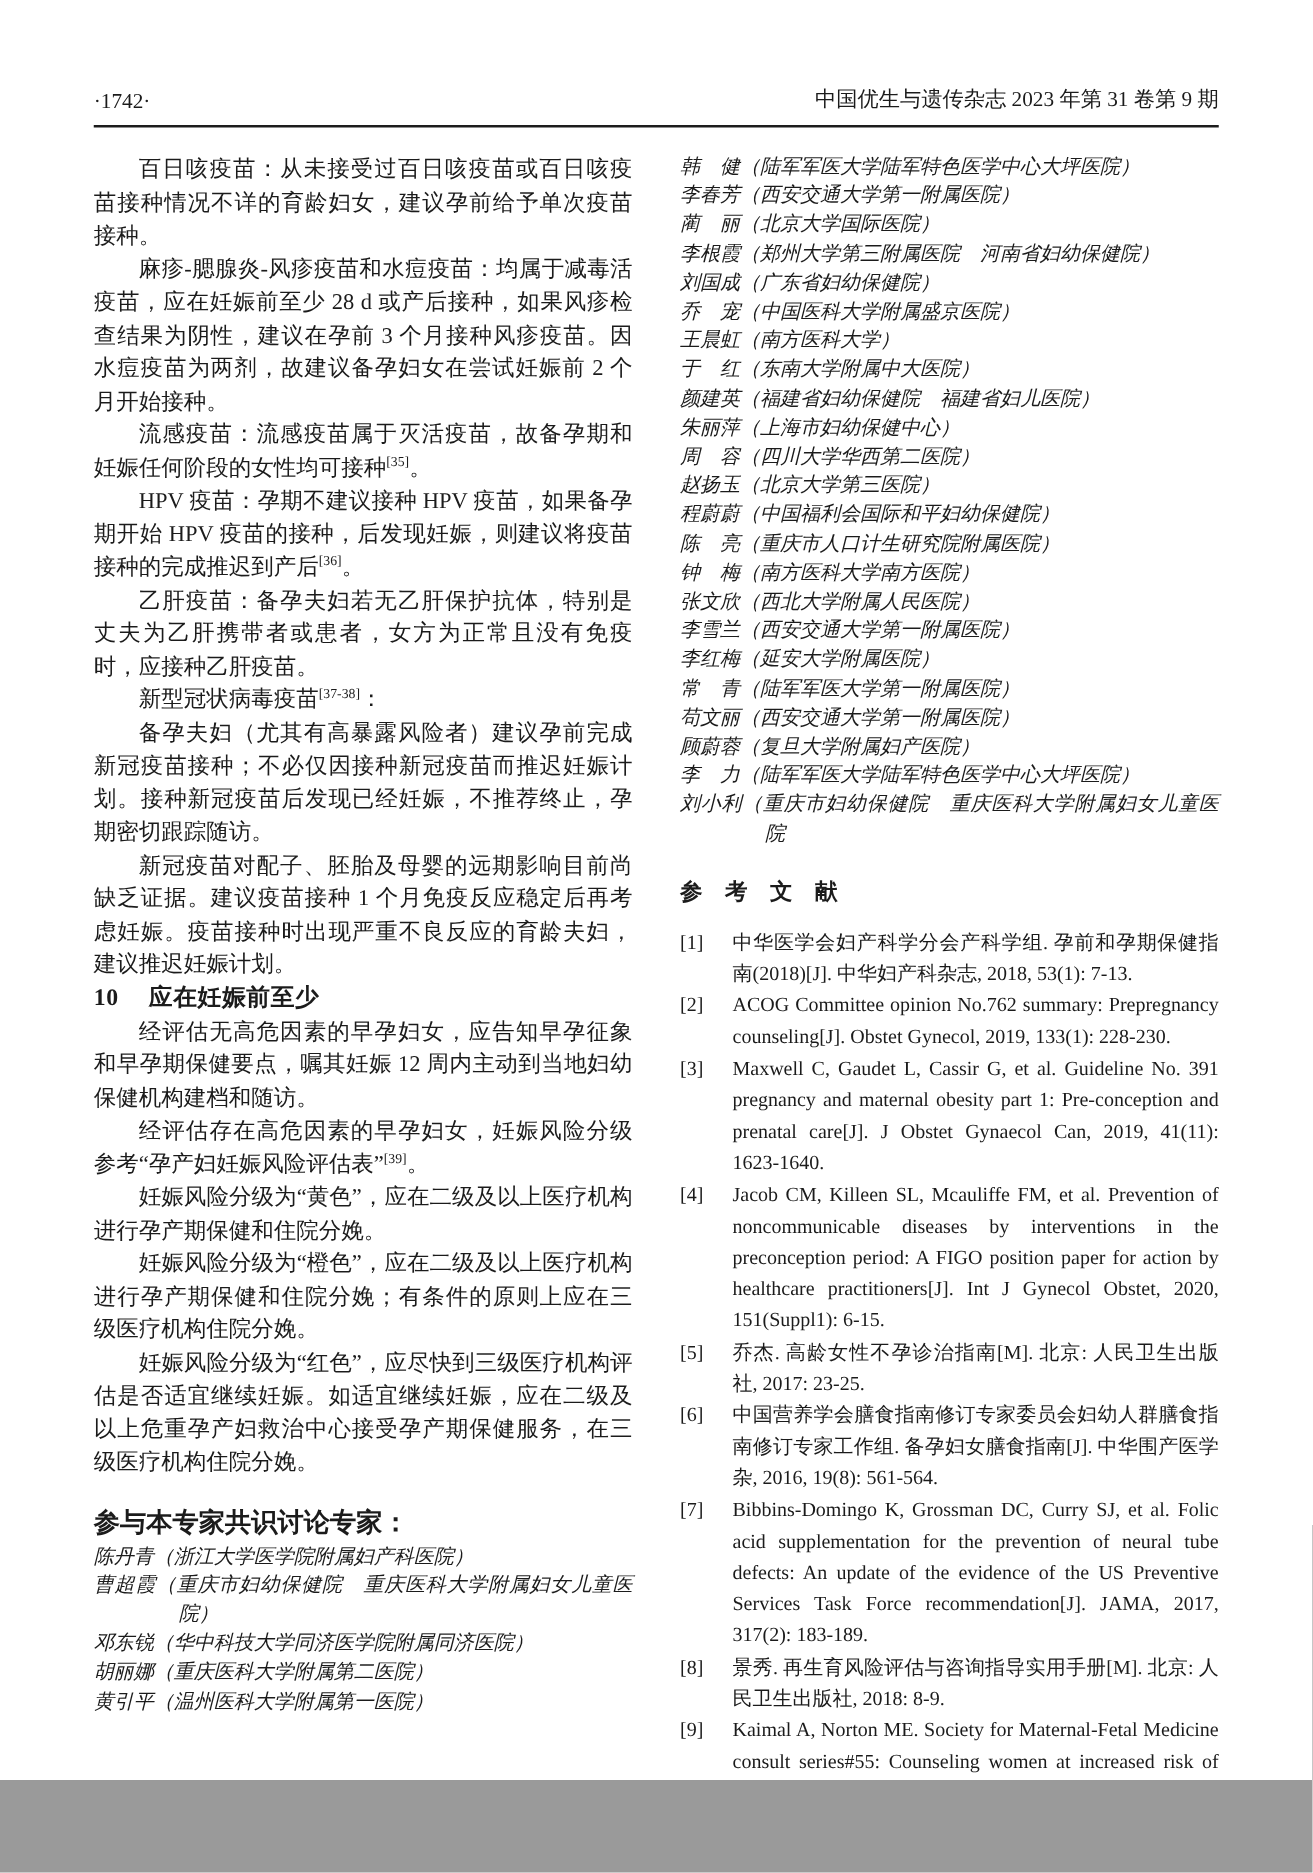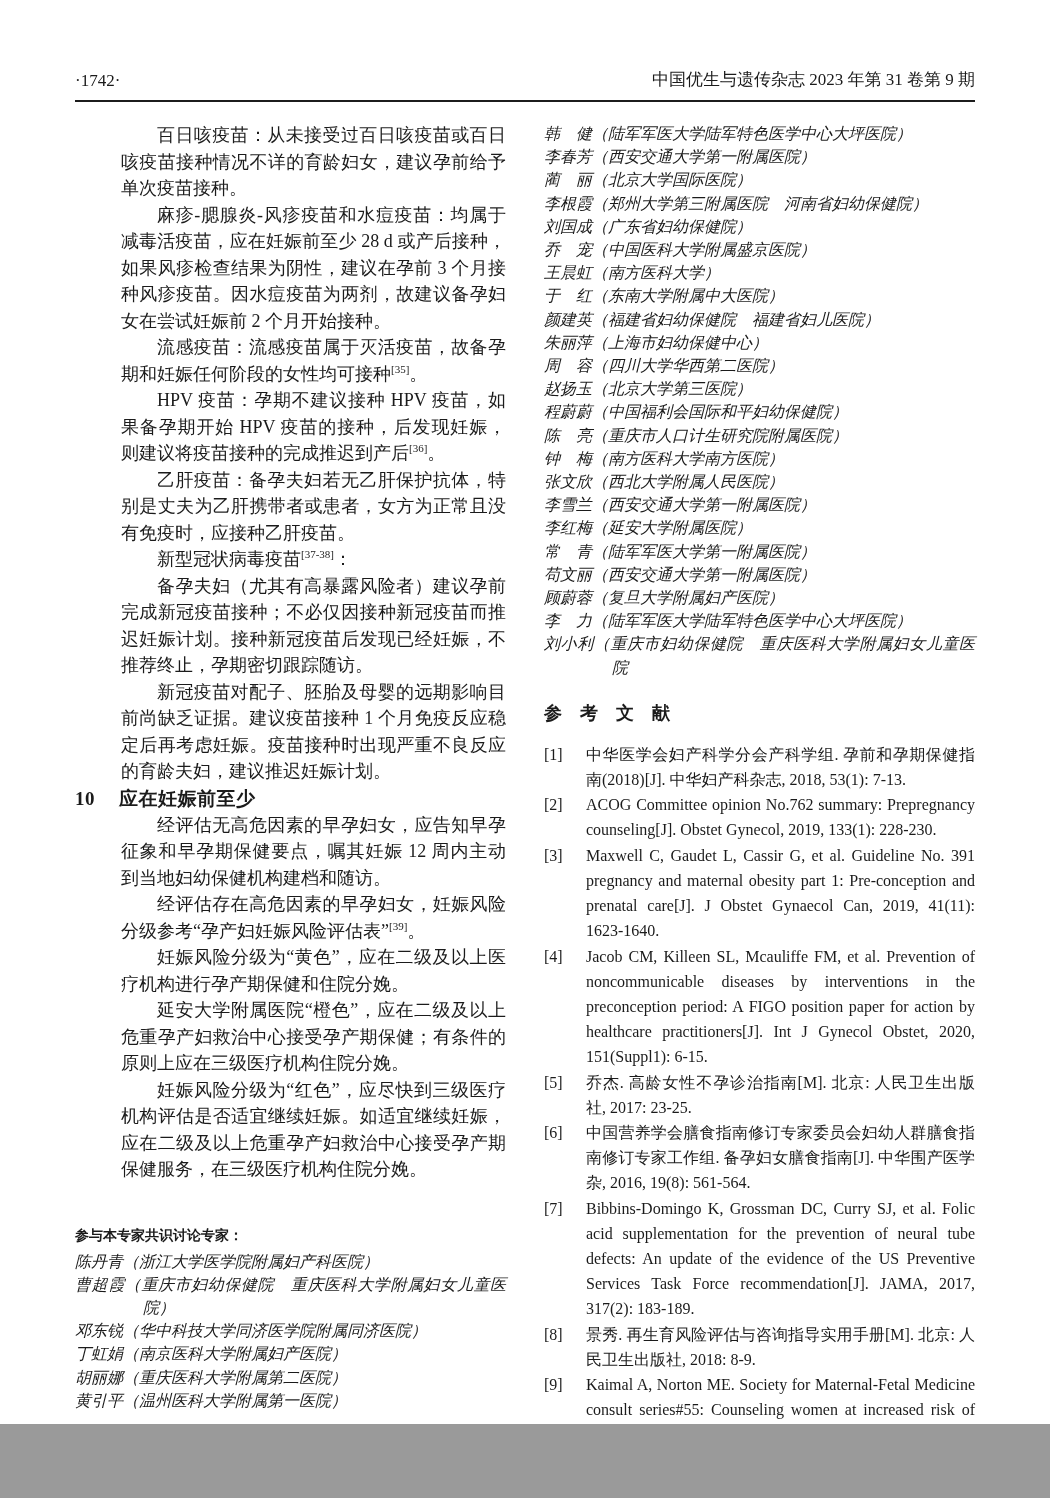--- a/index.html
+++ b/index.html
@@ -29,21 +29,20 @@
     gap: 38px;
   }
   .col { width: 431px; }
 
   
   .para {
     font-size: 18px;
     line-height: 26.5px;
     text-align: justify;
     text-indent: 2em;
-    margin-left: 46px;
   }
   sup {
     font-size: 11px;
     line-height: 0;
     vertical-align: super;
   }
 
   
   .sec-heading {
     font-family: "Liberation Sans", "DejaVu Sans", sans-serif;
@@ -53,24 +52,24 @@
     letter-spacing: 0.5px;
   }
   .sec-heading .sec-num {
     font-family: Liberation Serif, serif;
     margin-right: 24px;
   }
 
   
   .experts-heading {
     font-family: "Liberation Sans", "DejaVu Sans", sans-serif;
-    font-size: 14px;
+    font-size: 21px;
     font-weight: bold;
     line-height: 24px;
-    margin-top: 40px;
+    margin-top: 24px;
     margin-bottom: 3px;
   }
   .experts {
     list-style: none;
     font-size: 16px;
     line-height: 23.2px;
     font-style: italic; 
   }
   .experts li {
     padding-left: 68px;
@@ -117,29 +116,28 @@
           <p class="para">备孕夫妇（尤其有高暴露风险者）建议孕前完成新冠疫苗接种；不必仅因接种新冠疫苗而推迟妊娠计划。接种新冠疫苗后发现已经妊娠，不推荐终止，孕期密切跟踪随访。</p>
           <p class="para">新冠疫苗对配子、胚胎及母婴的远期影响目前尚缺乏证据。建议疫苗接种 1 个月免疫反应稳定后再考虑妊娠。疫苗接种时出现严重不良反应的育龄夫妇，建议推迟妊娠计划。</p>
         </div>
       <h2 class="sec-heading">
         <span class="sec-num">10</span><span>应在妊娠前至少</span>
       </h2>
       <div id="left-paras-2">
           <p class="para">经评估无高危因素的早孕妇女，应告知早孕征象和早孕期保健要点，嘱其妊娠 12 周内主动到当地妇幼保健机构建档和随访。</p>
           <p class="para">经评估存在高危因素的早孕妇女，妊娠风险分级参考“孕产妇妊娠风险评估表”<sup>[39]</sup>。</p>
           <p class="para">妊娠风险分级为“黄色”，应在二级及以上医疗机构进行孕产期保健和住院分娩。</p>
-          <p class="para">延安大学附属医院“橙色”，应在二级及以上危重孕产妇救治中心接受孕产期保健；有条件的原则上应在三级医疗机构住院分娩。</p>
+          <p class="para">妊娠风险分级为“橙色”，应在二级及以上医疗机构进行孕产期保健和住院分娩；有条件的原则上应在三级医疗机构住院分娩。</p>
           <p class="para">妊娠风险分级为“红色”，应尽快到三级医疗机构评估是否适宜继续妊娠。如适宜继续妊娠，应在二级及以上危重孕产妇救治中心接受孕产期保健服务，在三级医疗机构住院分娩。</p>
         </div>
       <h3 class="experts-heading">参与本专家共识讨论专家：</h3>
       <ul class="experts" id="experts-left">
           <li>陈丹青（浙江大学医学院附属妇产科医院）</li>
           <li>曹超霞（重庆市妇幼保健院　重庆医科大学附属妇女儿童医院）</li>
           <li>邓东锐（华中科技大学同济医学院附属同济医院）</li>
-          <li>丁虹娟（南京医科大学附属妇产医院）</li>
           <li>胡丽娜（重庆医科大学附属第二医院）</li>
           <li>黄引平（温州医科大学附属第一医院）</li>
         </ul>
     </div>
 
     <div class="col">
       <ul class="experts" id="experts-right">
           <li>韩　健（陆军军医大学陆军特色医学中心大坪医院）</li>
           <li>李春芳（西安交通大学第一附属医院）</li>
           <li>蔺　丽（北京大学国际医院）</li>

